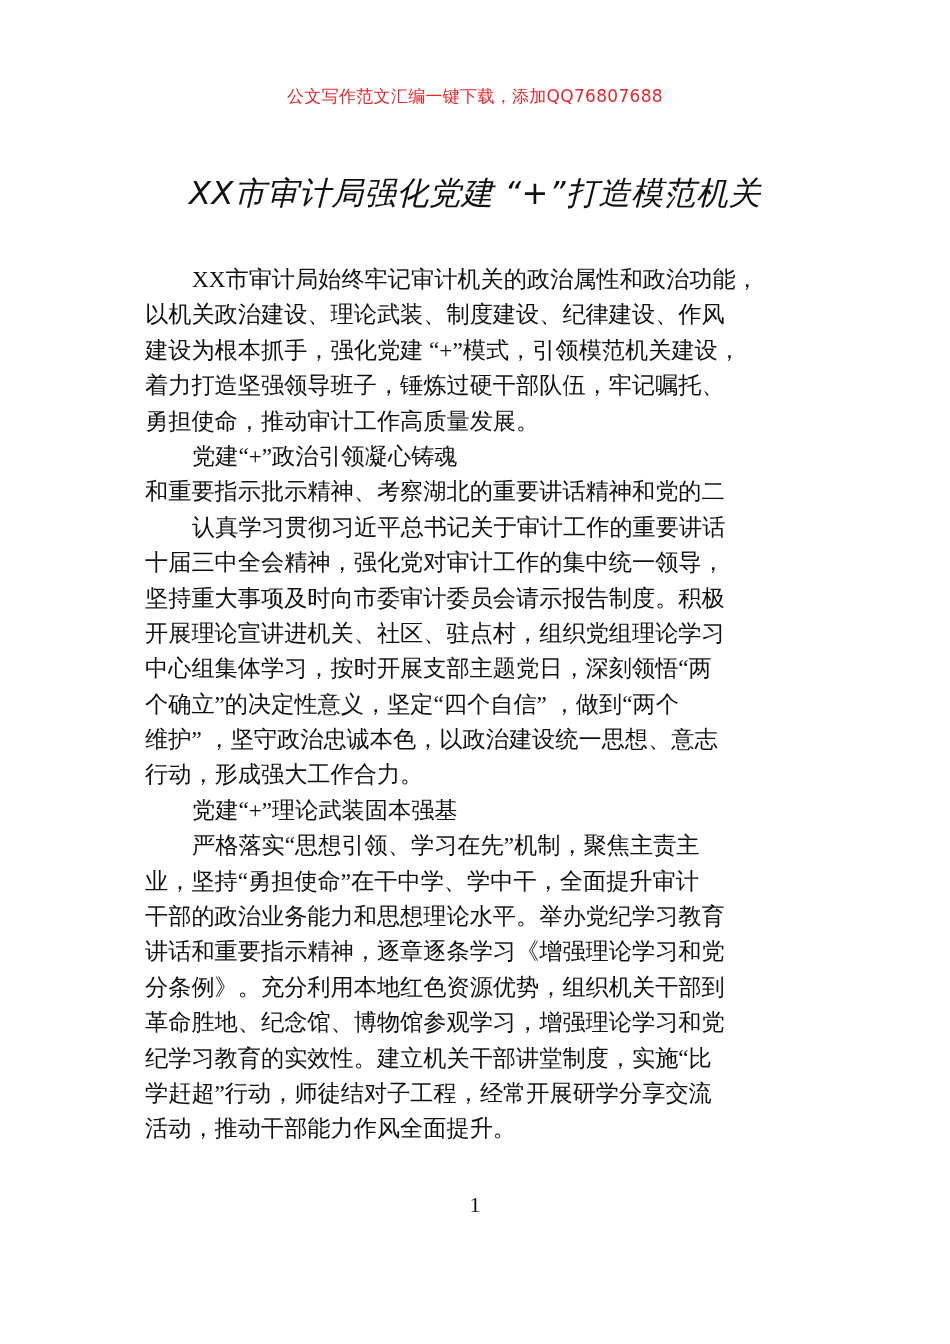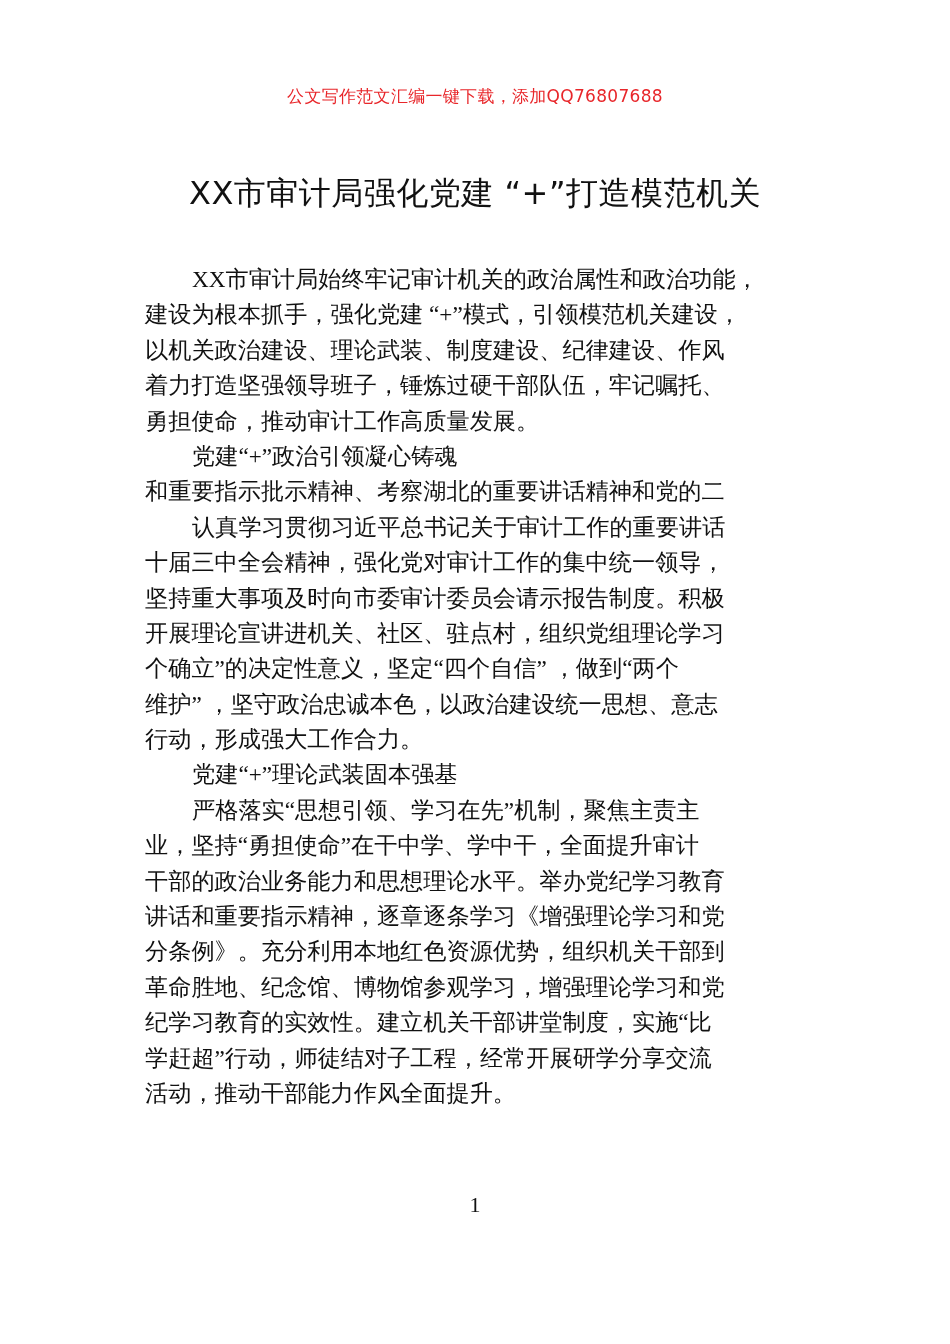--- a/index.html
+++ b/index.html
@@ -1,41 +1,42 @@
 <!DOCTYPE html>
 <html><head>
 <meta charset="utf-8">
 <style>
   html, body { margin: 0; padding: 0; background: #ffffff; }
   body { width: 950px; height: 1344px; position: relative; overflow: hidden; font-family: "DejaVu Sans", sans-serif; color: #111; }
   .banner { position: absolute; top: 85px; left: 0; width: 950px; text-align: center; font-size: 17px; color: #e8262a; letter-spacing: 0.3px; }
-  .title { position: absolute; top: 172px; left: 0; width: 950px; text-align: center; font-size: 32px; color: #111; letter-spacing: 0.5px; }
+  .title { position: absolute; top: 172px; left: 0; width: 950px; text-align: center; font-size: 32px; color: #111; letter-spacing: 0.5px; font-style: italic; }
   .body { position: absolute; top: 262px; left: 145px; width: 690px; font-size: 23.2px; line-height: 35.4px; font-family: Liberation Serif, serif; }
   .line { white-space: nowrap; height: 35.4px; }
   .indent { padding-left: 47px; }
   .page-num { position: absolute; top: 1192px; left: 0; width: 950px; text-align: center; font-family: "Liberation Serif", serif; font-size: 22px; }
 </style>
 </head>
 <body>
 
 <div class="banner">公文写作范文汇编一键下载，添加QQ76807688</div>
 <div class="title">XX市审计局强化党建 “+”打造模范机关</div>
 
 <div class="body" id="body">
     <div class="line indent">XX市审计局始终牢记审计机关的政治属性和政治功能，</div>
+    <div class="line">以机关政治建设、理论武装、制度建设、纪律建设、作风</div>
     <div class="line">建设为根本抓手，强化党建 “+”模式，引领模范机关建设，</div>
-    <div class="line">以机关政治建设、理论武装、制度建设、纪律建设、作风</div>
     <div class="line">着力打造坚强领导班子，锤炼过硬干部队伍，牢记嘱托、</div>
     <div class="line">勇担使命，推动审计工作高质量发展。</div>
     <div class="line indent">党建“+”政治引领凝心铸魂</div>
     <div class="line">和重要指示批示精神、考察湖北的重要讲话精神和党的二</div>
     <div class="line indent">认真学习贯彻习近平总书记关于审计工作的重要讲话</div>
     <div class="line">十届三中全会精神，强化党对审计工作的集中统一领导，</div>
     <div class="line">坚持重大事项及时向市委审计委员会请示报告制度。积极</div>
     <div class="line">开展理论宣讲进机关、社区、驻点村，组织党组理论学习</div>
+    <div class="line">中心组集体学习，按时开展支部主题党日，深刻领悟“两</div>
     <div class="line">个确立”的决定性意义，坚定“四个自信” ，做到“两个</div>
     <div class="line">维护” ，坚守政治忠诚本色，以政治建设统一思想、意志</div>
     <div class="line">行动，形成强大工作合力。</div>
     <div class="line indent">党建“+”理论武装固本强基</div>
     <div class="line indent">严格落实“思想引领、学习在先”机制，聚焦主责主</div>
     <div class="line">业，坚持“勇担使命”在干中学、学中干，全面提升审计</div>
     <div class="line">干部的政治业务能力和思想理论水平。举办党纪学习教育</div>
     <div class="line">讲话和重要指示精神，逐章逐条学习《增强理论学习和党</div>
     <div class="line">分条例》。充分利用本地红色资源优势，组织机关干部到</div>
     <div class="line">革命胜地、纪念馆、博物馆参观学习，增强理论学习和党</div>

